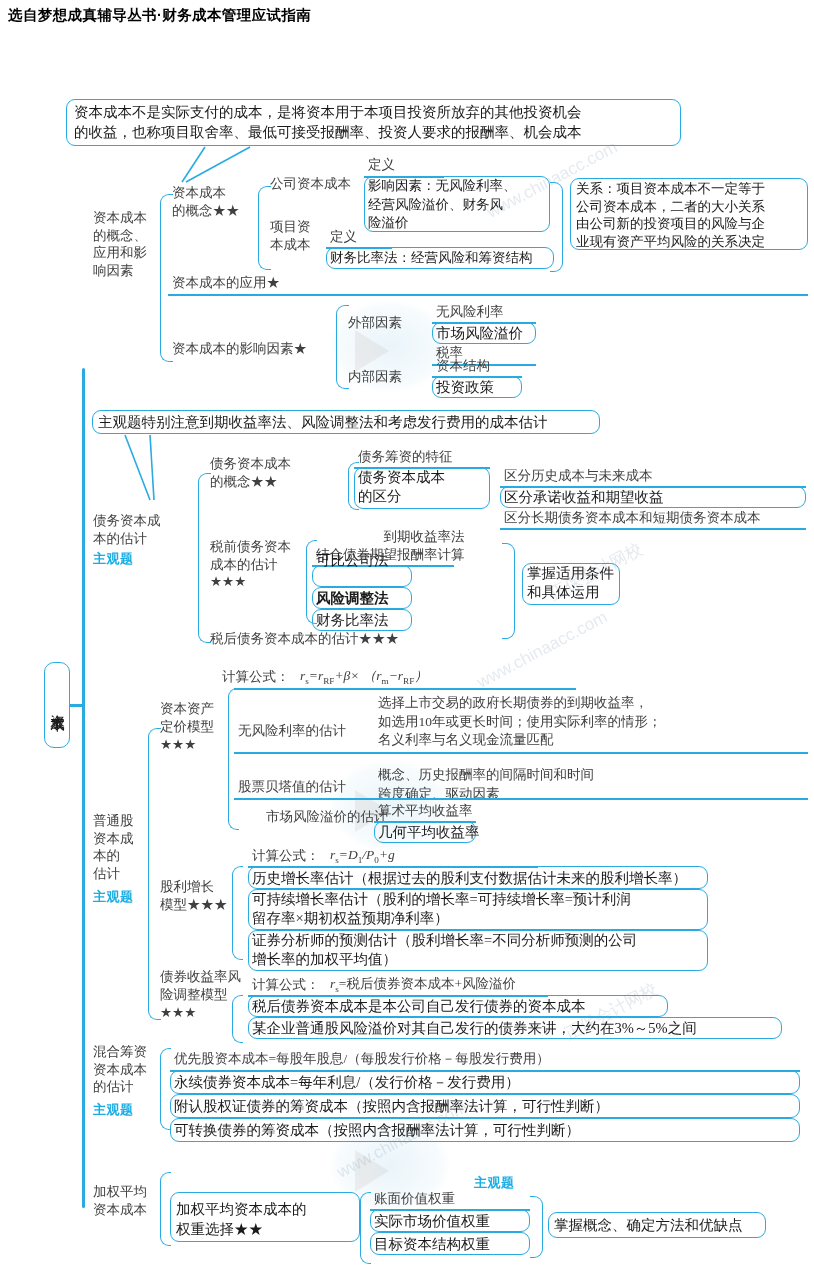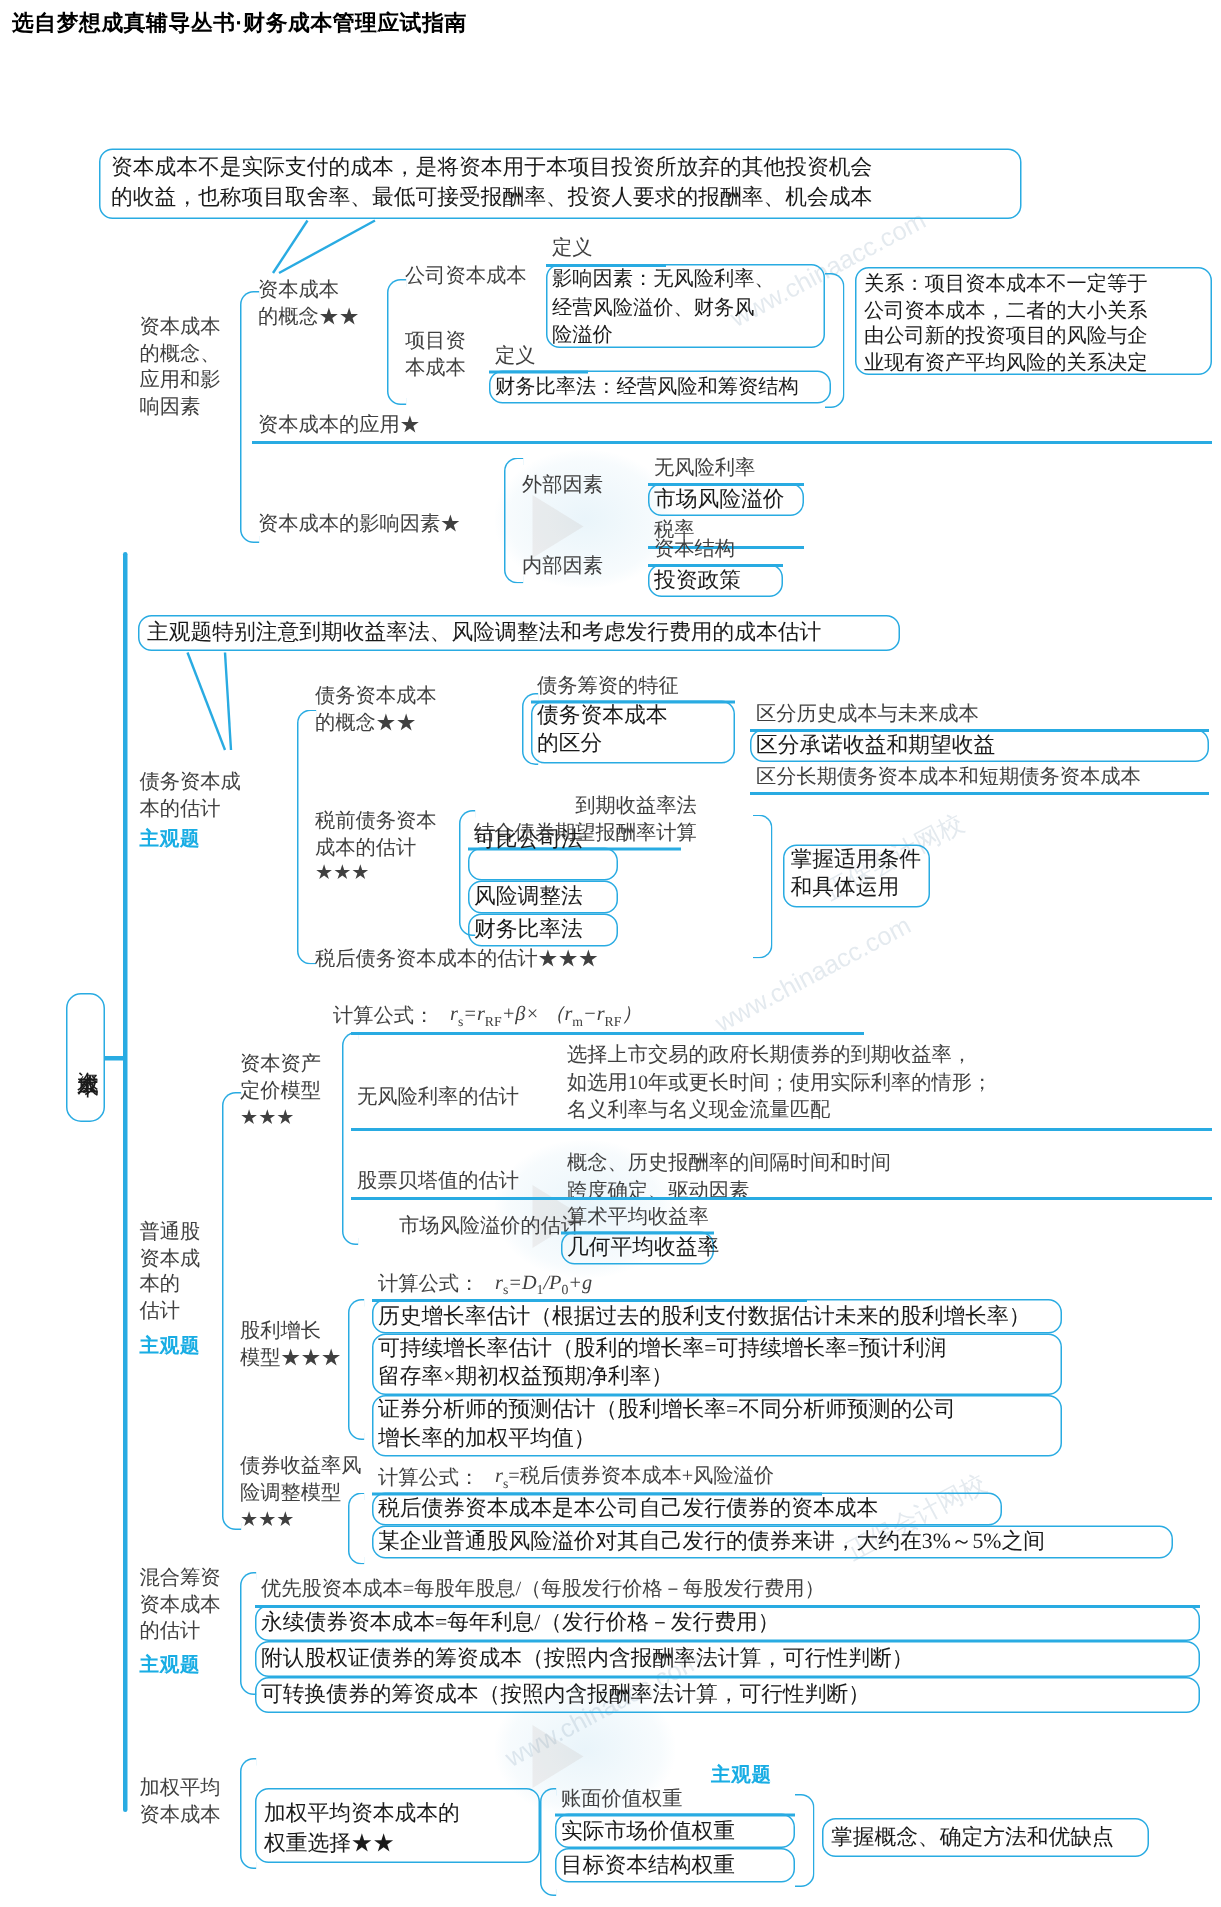--- a/index.html
+++ b/index.html
@@ -217,21 +217,21 @@
 ★★★</div>
 
   <div class="brk" style="left:306px;top:540px;width:10px;height:82px;"></div>
   <div class="t sm" style="left:316px;top:528px;line-height:18px;text-align:right;">到期收益率法
 结合债券期望报酬率计算</div>
   <div class="rule" style="left:312px;top:565px;width:142px;"></div>
 
   <div class="box" style="left:312px;top:565px;width:100px;height:22px;"></div>
   <div class="boxtxt sm" style="left:316px;top:550px;">可比公司法</div>
   <div class="box" style="left:312px;top:587px;width:100px;height:22px;"></div>
-  <div class="boxtxt sm" style="left:316px;top:588px;">风险调整法</div>
+  <div class="boxtxt sm" style="left:316px;top:588px;font-weight:bold;">风险调整法</div>
   <div class="box" style="left:312px;top:609px;width:100px;height:22px;"></div>
   <div class="boxtxt sm" style="left:316px;top:610px;">财务比率法</div>
 
   <div class="brkR" style="left:502px;top:543px;width:12px;height:94px;"></div>
   <div class="box" style="left:522px;top:563px;width:98px;height:42px;"></div>
   <div class="boxtxt sm" style="left:527px;top:564px;line-height:19px;">掌握适用条件
 和具体运用</div>
 
   <div class="t sm" style="left:210px;top:630px;">税后债务资本成本的估计★★★</div>
 

